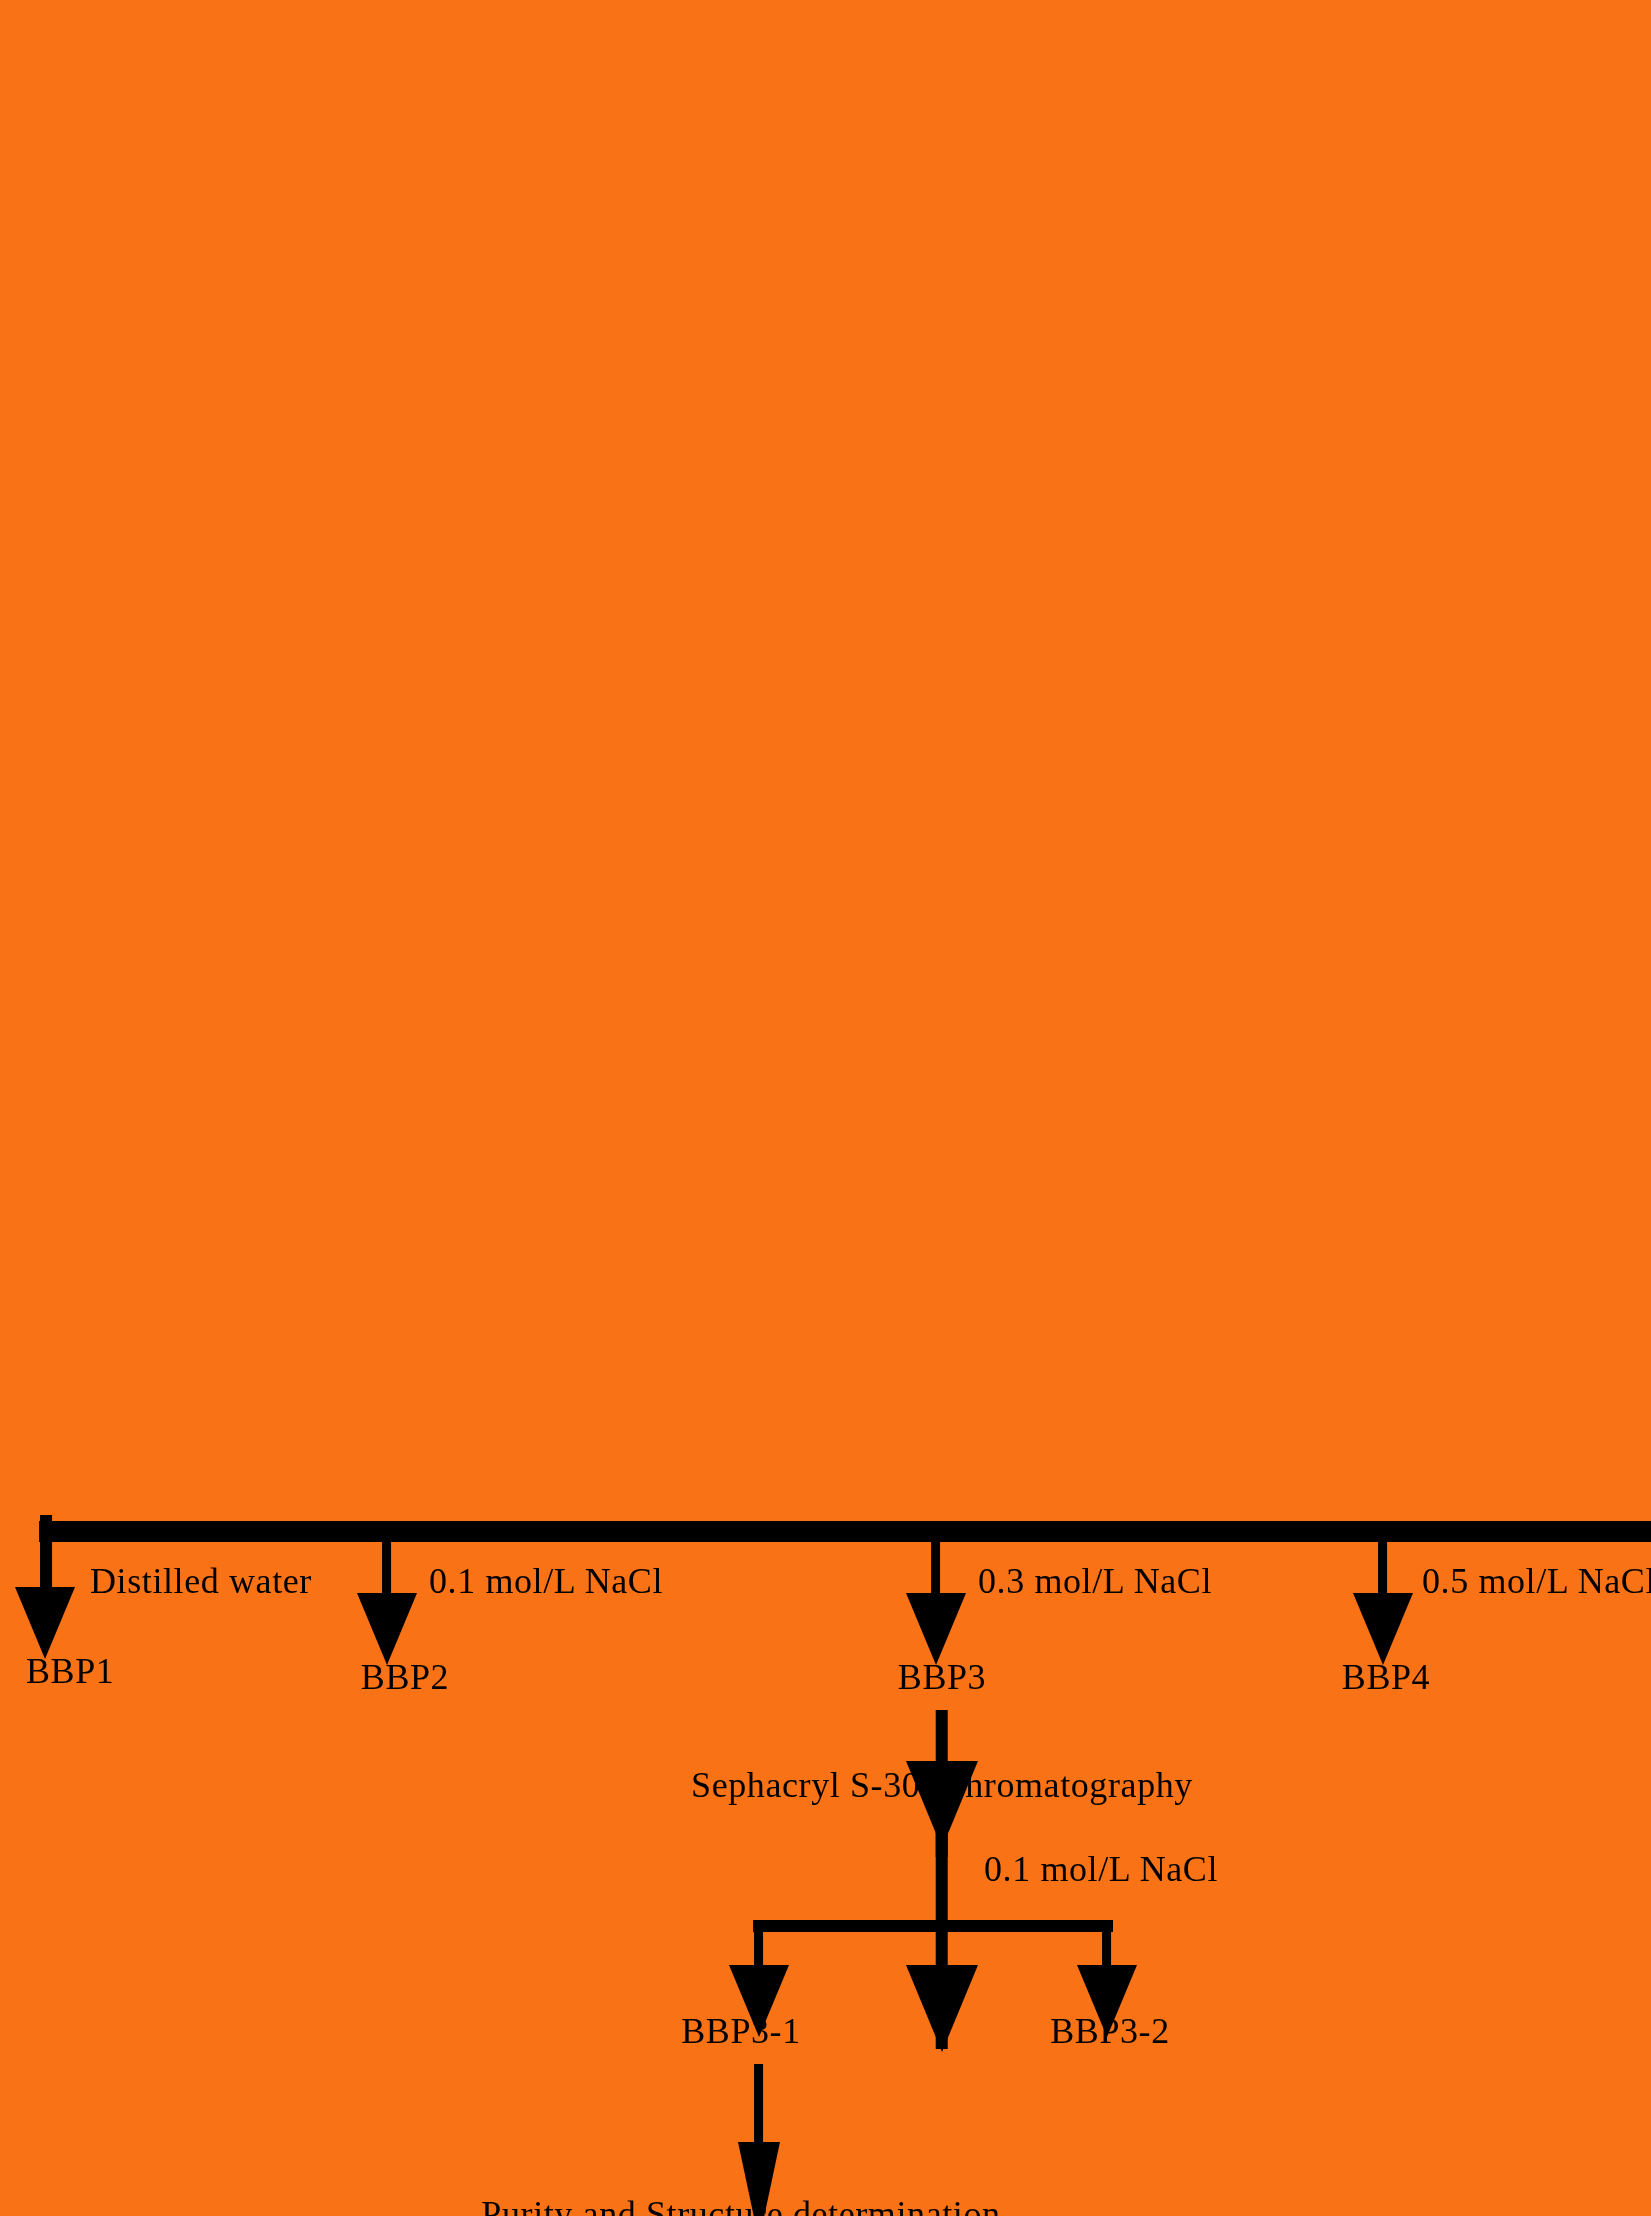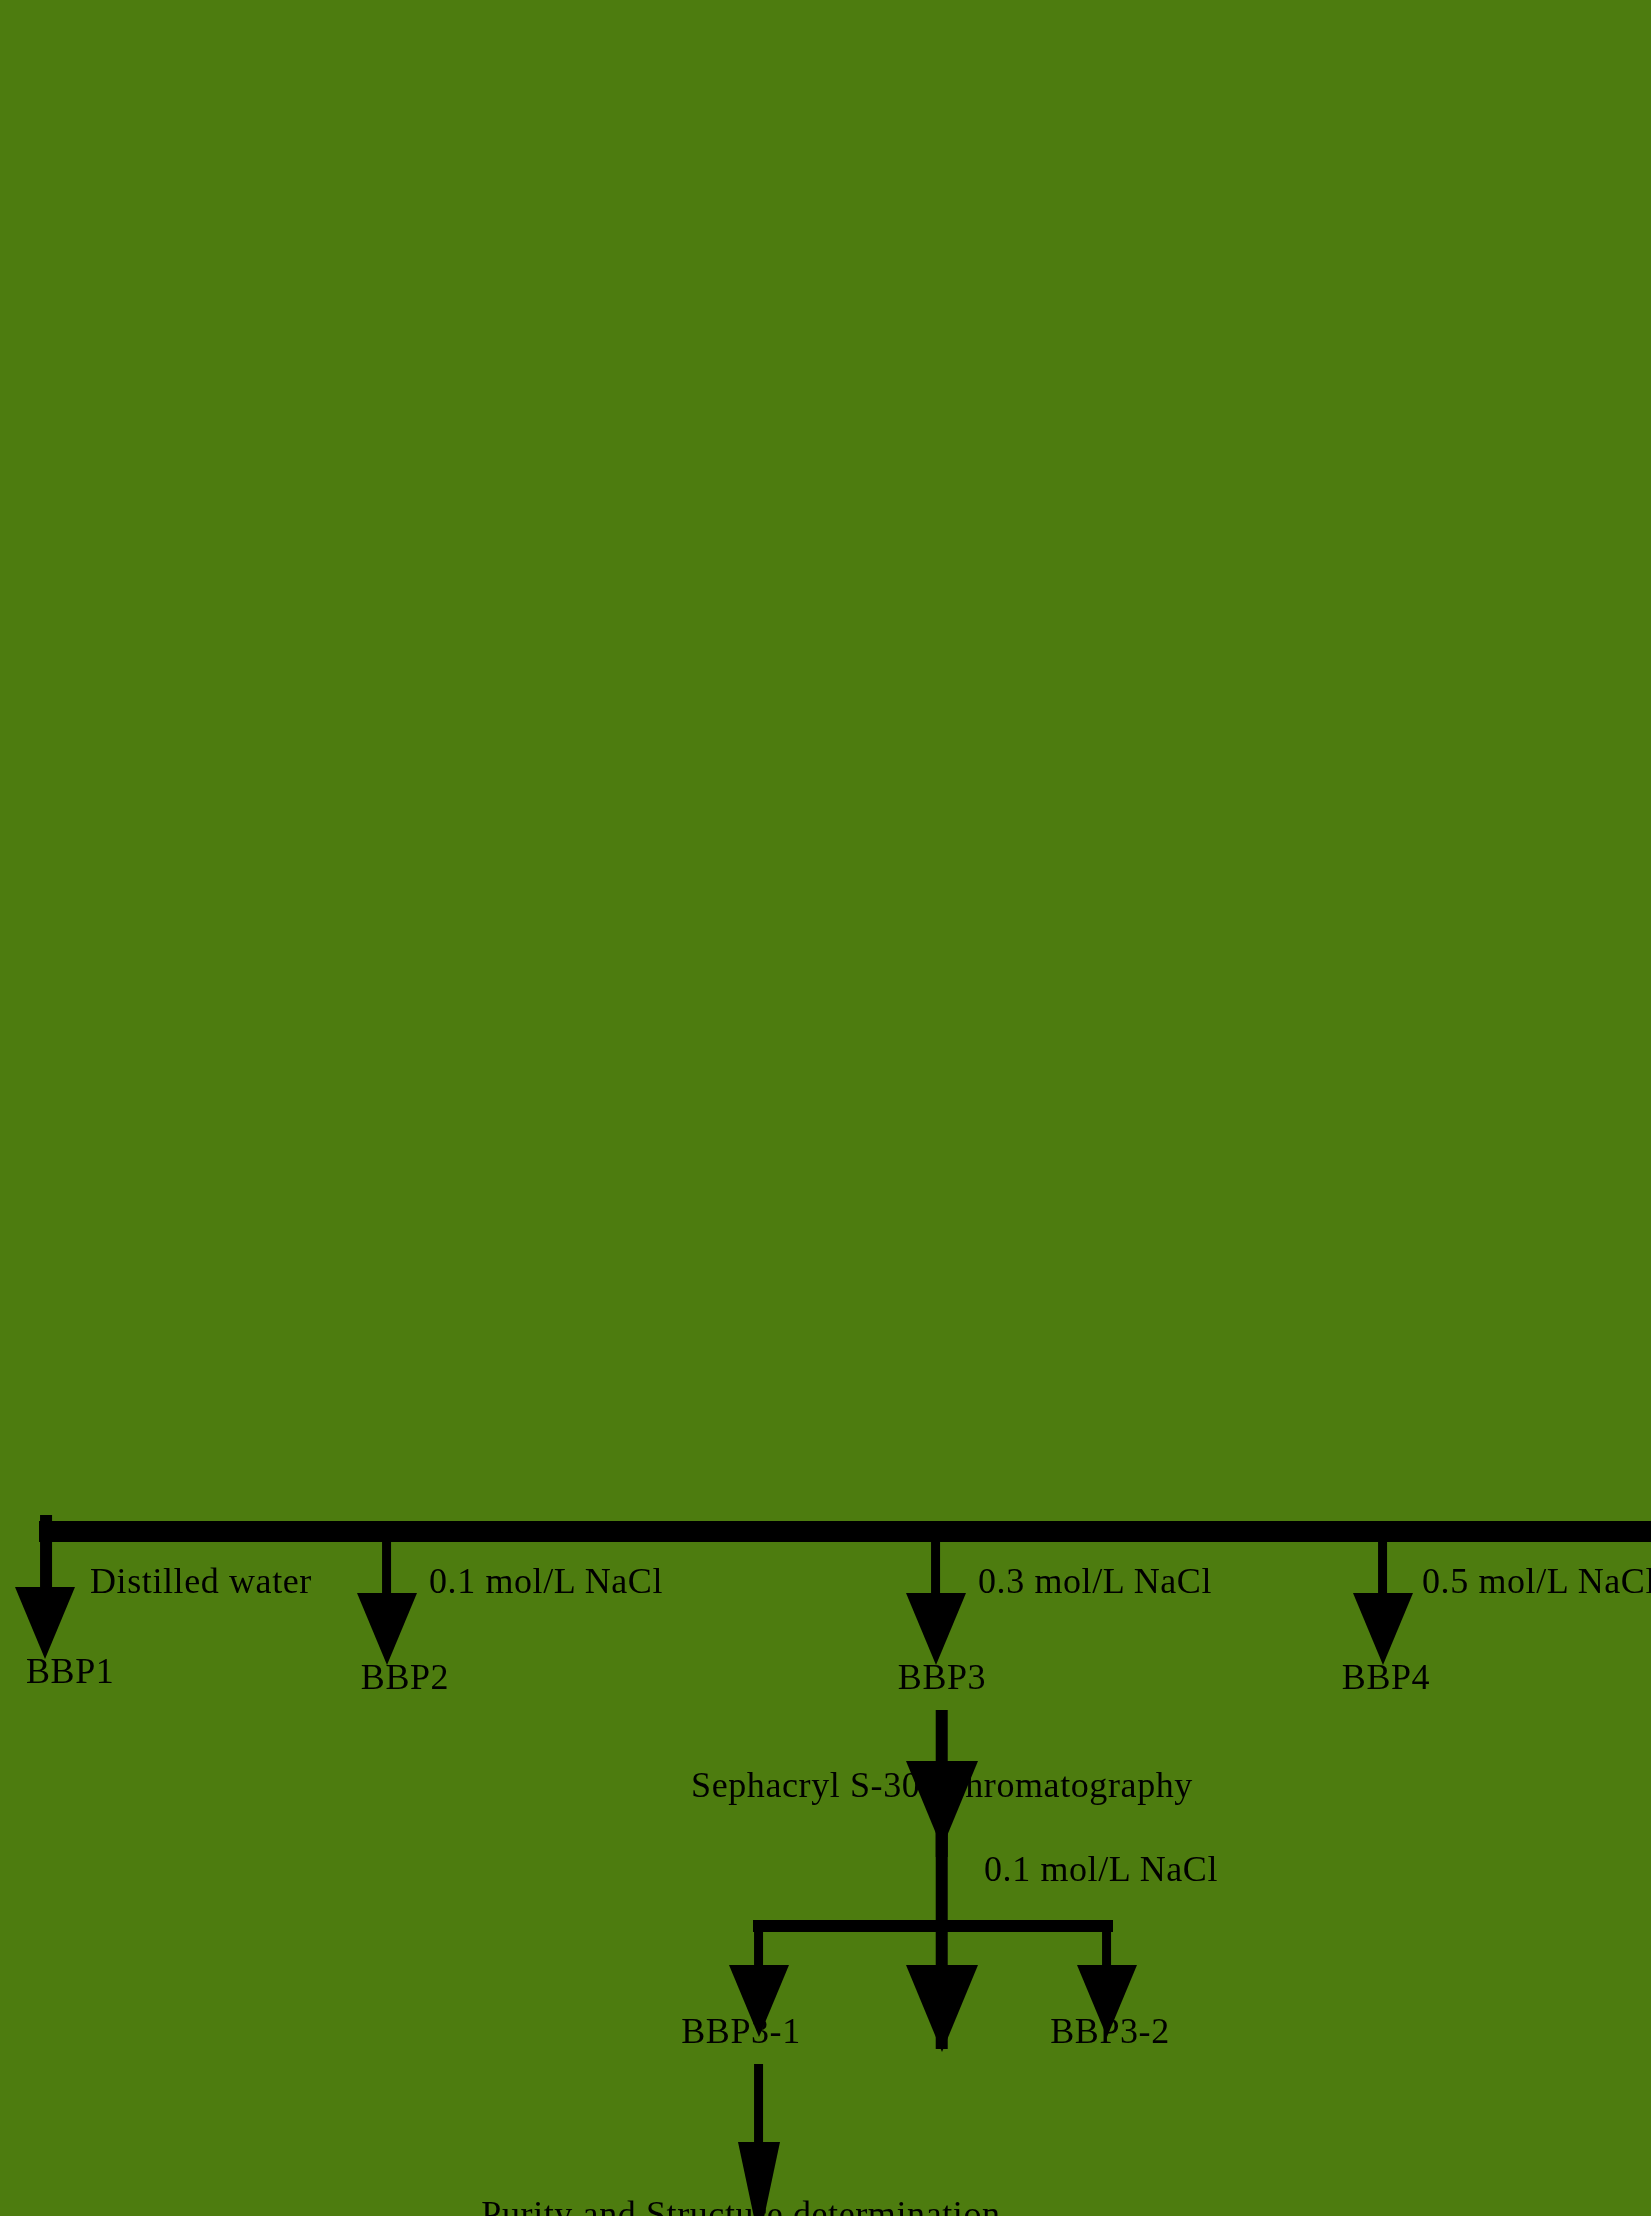--- a/index.html
+++ b/index.html
@@ -5,21 +5,21 @@
 <style>
   html, body {
     margin: 0;
     padding: 0;
     background: #ffffff;
   }
   #stage {
     position: relative;
     width: 1651px;
     height: 2216px;
-    background: #4d7c0f;
+    background: #f97316;
     font-family: "Liberation Serif", "DejaVu Serif", serif;
     color: #000000;
     overflow: hidden;
   }
 
   
   .node {
     position: absolute;
     white-space: nowrap;
     font-size: 37px;

